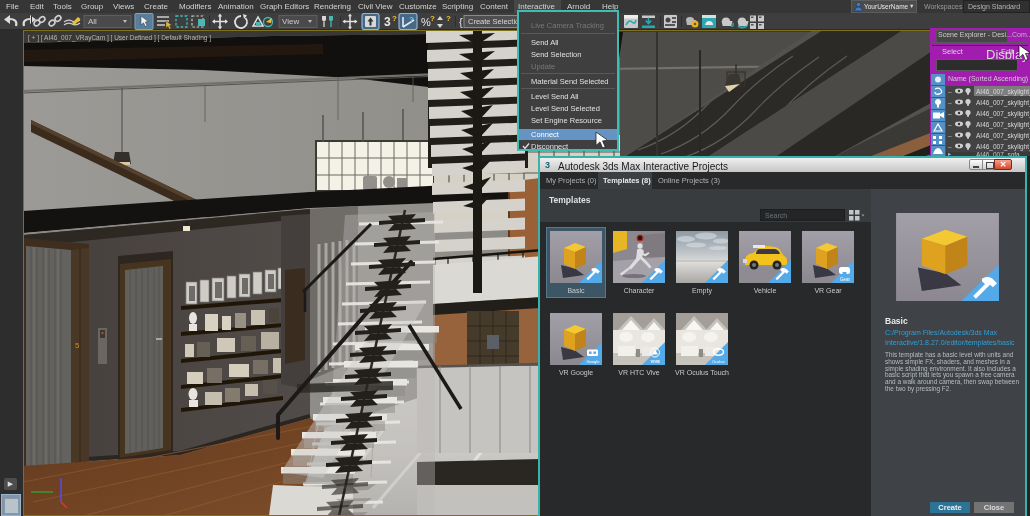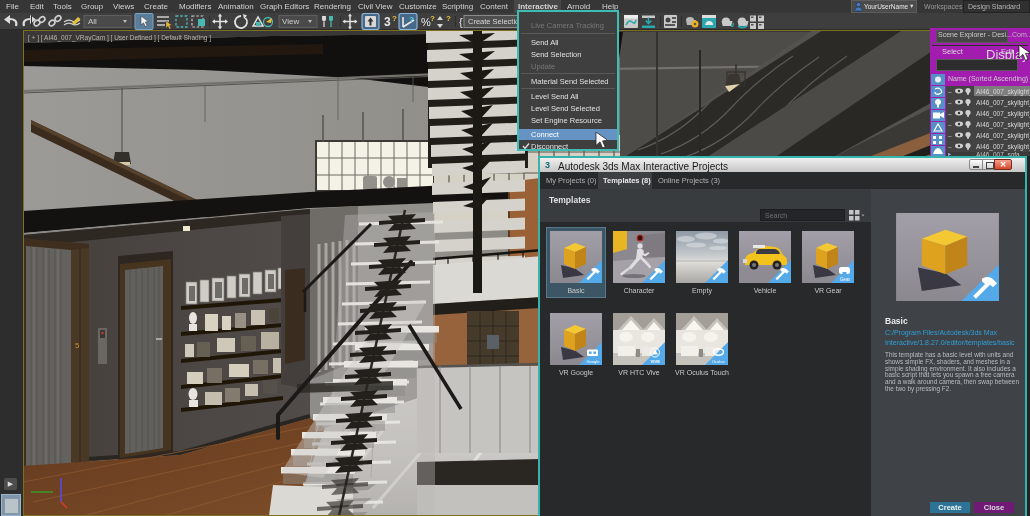--- a/index.html
+++ b/index.html
@@ -19,21 +19,21 @@
   <span class="abs" style="left:144px;top:2px;">Create</span>
   <span class="abs" style="left:179px;top:2px;">Modifiers</span>
   <span class="abs" style="left:218px;top:2px;">Animation</span>
   <span class="abs" style="left:260px;top:2px;">Graph Editors</span>
   <span class="abs" style="left:314px;top:2px;">Rendering</span>
   <span class="abs" style="left:358px;top:2px;">Civil View</span>
   <span class="abs" style="left:399px;top:2px;">Customize</span>
   <span class="abs" style="left:442px;top:2px;">Scripting</span>
   <span class="abs" style="left:480px;top:2px;">Content</span>
   <span class="abs" style="left:514px;top:0px;width:47px;height:13px;background:#474747;"></span>
-    <span class="abs" style="left:518px;top:2px;font-weight:bold;">Interactive</span>
+    <span class="abs" style="left:518px;top:2px;">Interactive</span>
   <span class="abs" style="left:567px;top:2px;">Arnold</span>
   <span class="abs" style="left:602px;top:2px;">Help</span>
 
   <div class="abs" style="left:851px;top:0px;width:66px;height:13px;background:#4b4b4b;border:1px solid #5c5c5c;box-sizing:border-box;"></div>
   <svg class="abs" style="left:853px;top:1px;" width="11" height="11" viewBox="0 0 11 11">
     <circle cx="5.5" cy="3.6" r="2.2" fill="#4a7ab8" stroke="#1a3a66" stroke-width="0.7"></circle>
     <path d="M1.5 10 q0.5-4 4-4 q3.5 0 4 4 z" fill="#4a7ab8" stroke="#1a3a66" stroke-width="0.7"></path>
   </svg>
   <span class="abs" style="left:864px;top:3px;font-size:6.5px;color:#e8e8e8;">YourUserName</span>
   <span class="abs" style="left:909px;top:3px;font-size:5.5px;color:#ddd;">▼</span>
@@ -930,16 +930,16 @@
     <polygon points="13,13 25,8.5 36,12 25,16.5" fill="#f4c832"></polygon>
     <polygon points="13,13 25,16.5 25,31 13,26.5" fill="#dfa21f"></polygon>
     <polygon points="25,16.5 36,12 36,26.5 25,31" fill="#c08418"></polygon>
     <polygon points="52,44.5 52,26 33,44.5" fill="#54a9e8"></polygon>
     <use href="#hammer" transform="translate(38.5,31.5) scale(0.95)"></use>
   </svg>
   <div class="abs" style="left:345px;top:158px;font-size:8.5px;font-weight:bold;color:#e9eaeb;">Basic</div>
   <div class="abs" style="left:345px;top:170px;font-size:7px;line-height:9.5px;color:#2f9fd8;">C:/Program Files/Autodesk/3ds Max<br>Interactive/1.8.27.0/editor/templates/basic</div>
   <div class="abs" style="left:345px;top:194px;width:136px;font-size:6.4px;line-height:6.8px;color:#b9bdc0;white-space:nowrap;">This template has a basic level with units and<br>shows simple FX, shaders, and meshes in a<br>simple shading environment. It also includes a<br>basic script that lets you spawn a free camera<br>and a walk around camera, then swap between<br>the two by pressing F2.</div>
   <div class="abs" style="left:390px;top:344px;width:40px;height:11px;background:#2d7396;color:#eef2f5;font-size:7.5px;font-weight:bold;text-align:center;line-height:11px;">Create</div>
-  <div class="abs" style="left:434px;top:344px;width:40px;height:11px;background:#701a75;color:#d8dcdf;font-size:7.5px;font-weight:bold;text-align:center;line-height:11px;">Close</div>
+  <div class="abs" style="left:434px;top:344px;width:40px;height:11px;background:#737373;color:#d8dcdf;font-size:7.5px;font-weight:bold;text-align:center;line-height:11px;">Close</div>
 </div>
 
 <div class="abs" style="left:1027px;top:156px;width:3px;height:360px;background:#242424;"></div>
 
 </body></html>

